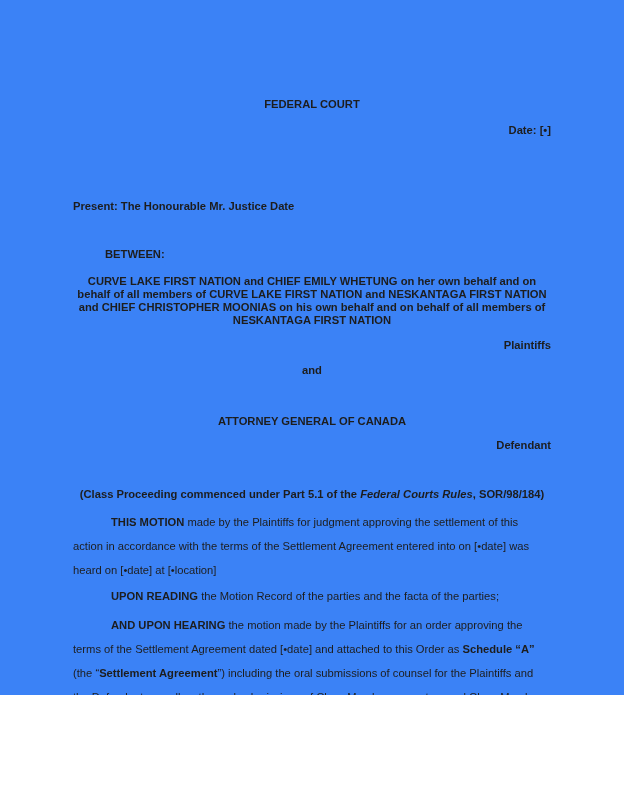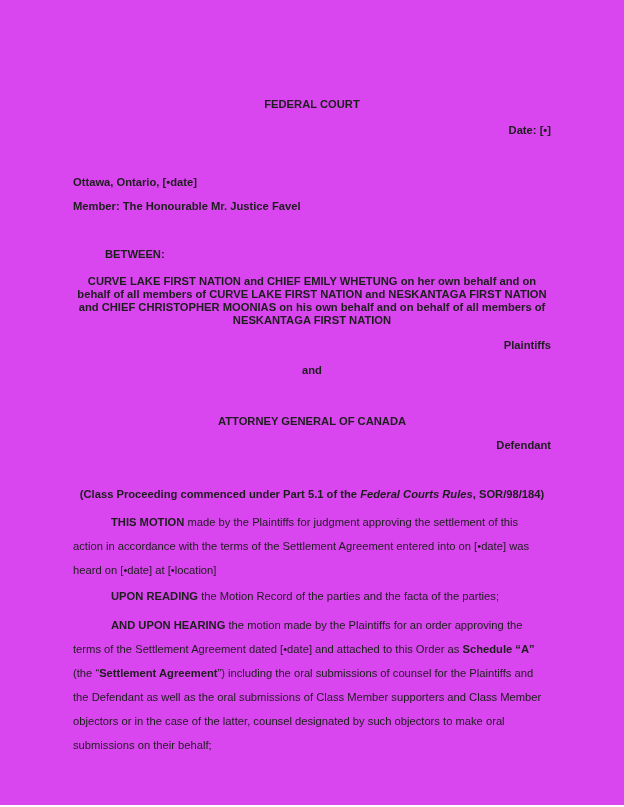--- a/index.html
+++ b/index.html
@@ -3,22 +3,22 @@
 <meta charset="utf-8">
 <style>
   html, body {
     margin: 0;
     padding: 0;
     background: #ffffff;
   }
   .page {
     position: relative;
     width: 624px;
-    height: 805px;
-    background: #d946ef;
+    height: 695px;
+    background: #3b82f6;
     color: #1d1d1d;
     font-family: "Liberation Sans", "DejaVu Sans", sans-serif;
     font-size: 11.2px;
     overflow: hidden;
   }
   .line {
     position: absolute;
     left: 73px;
     right: 73px;
     line-height: 14px;
@@ -66,23 +66,22 @@
 </head>
 <body>
 
 <div class="page">
 
   <div class="line center b pos-court">FEDERAL COURT</div>
 
   <div class="line right b pos-date">Date: [•]</div>
 
 
-  <div class="line left b pos-place">Ottawa, Ontario, [•date]</div>
 
-  <div class="line left b pos-present">Member: The Honourable Mr. Justice Favel</div>
+  <div class="line left b pos-present">Present: The Honourable Mr. Justice Date</div>
 
   <div class="line left b pos-between">BETWEEN:</div>
 
   <div class="line party pos-party">CURVE LAKE FIRST NATION and CHIEF EMILY WHETUNG on her own behalf and on
 behalf of all members of CURVE LAKE FIRST NATION and NESKANTAGA FIRST NATION
 and CHIEF CHRISTOPHER MOONIAS on his own behalf and on behalf of all members of
 NESKANTAGA FIRST NATION</div>
 
   <div class="line right b pos-plaintiffs">Plaintiffs</div>
 

